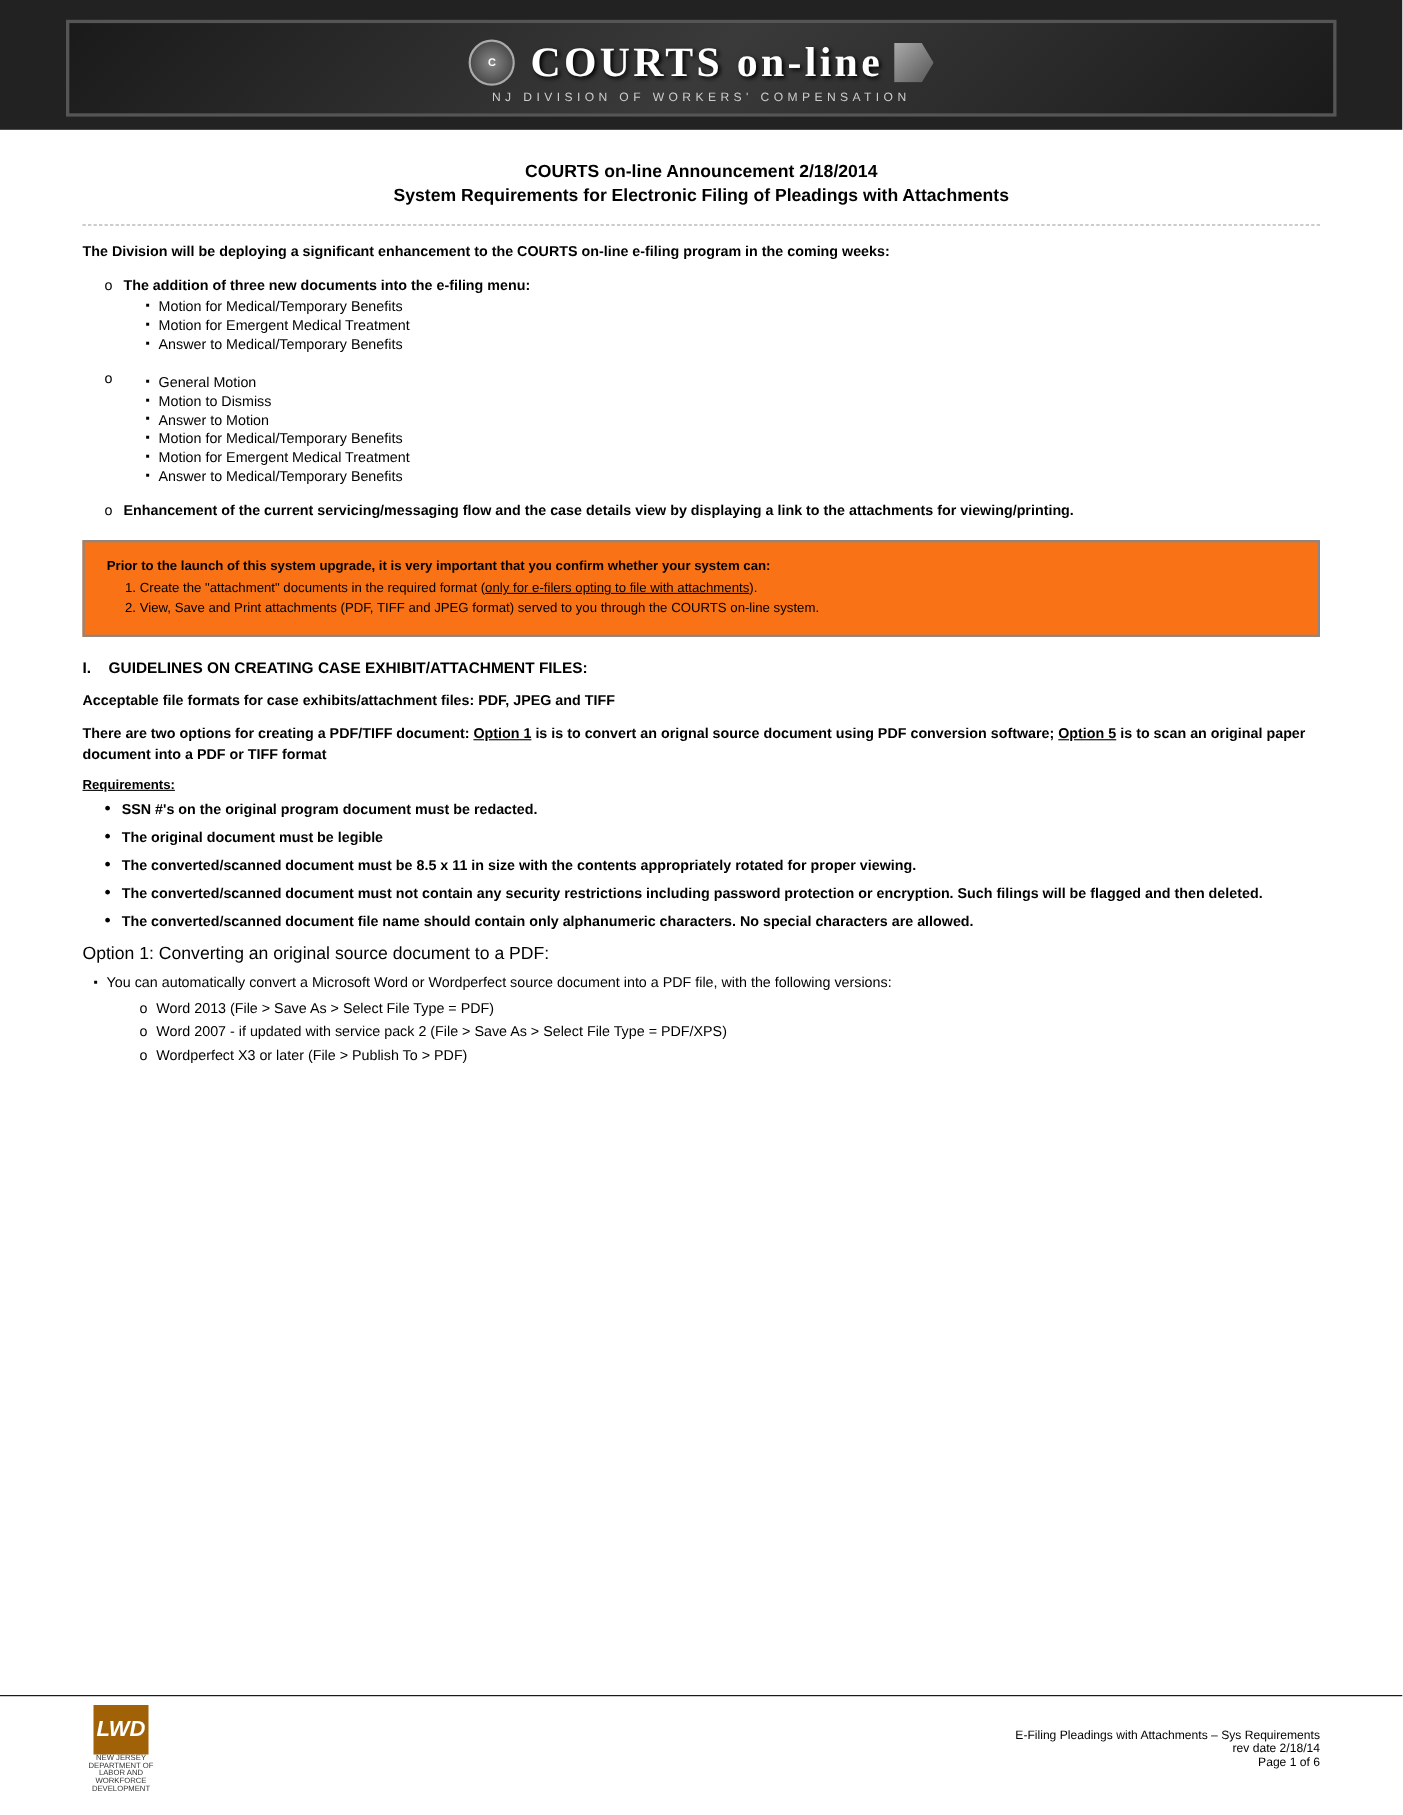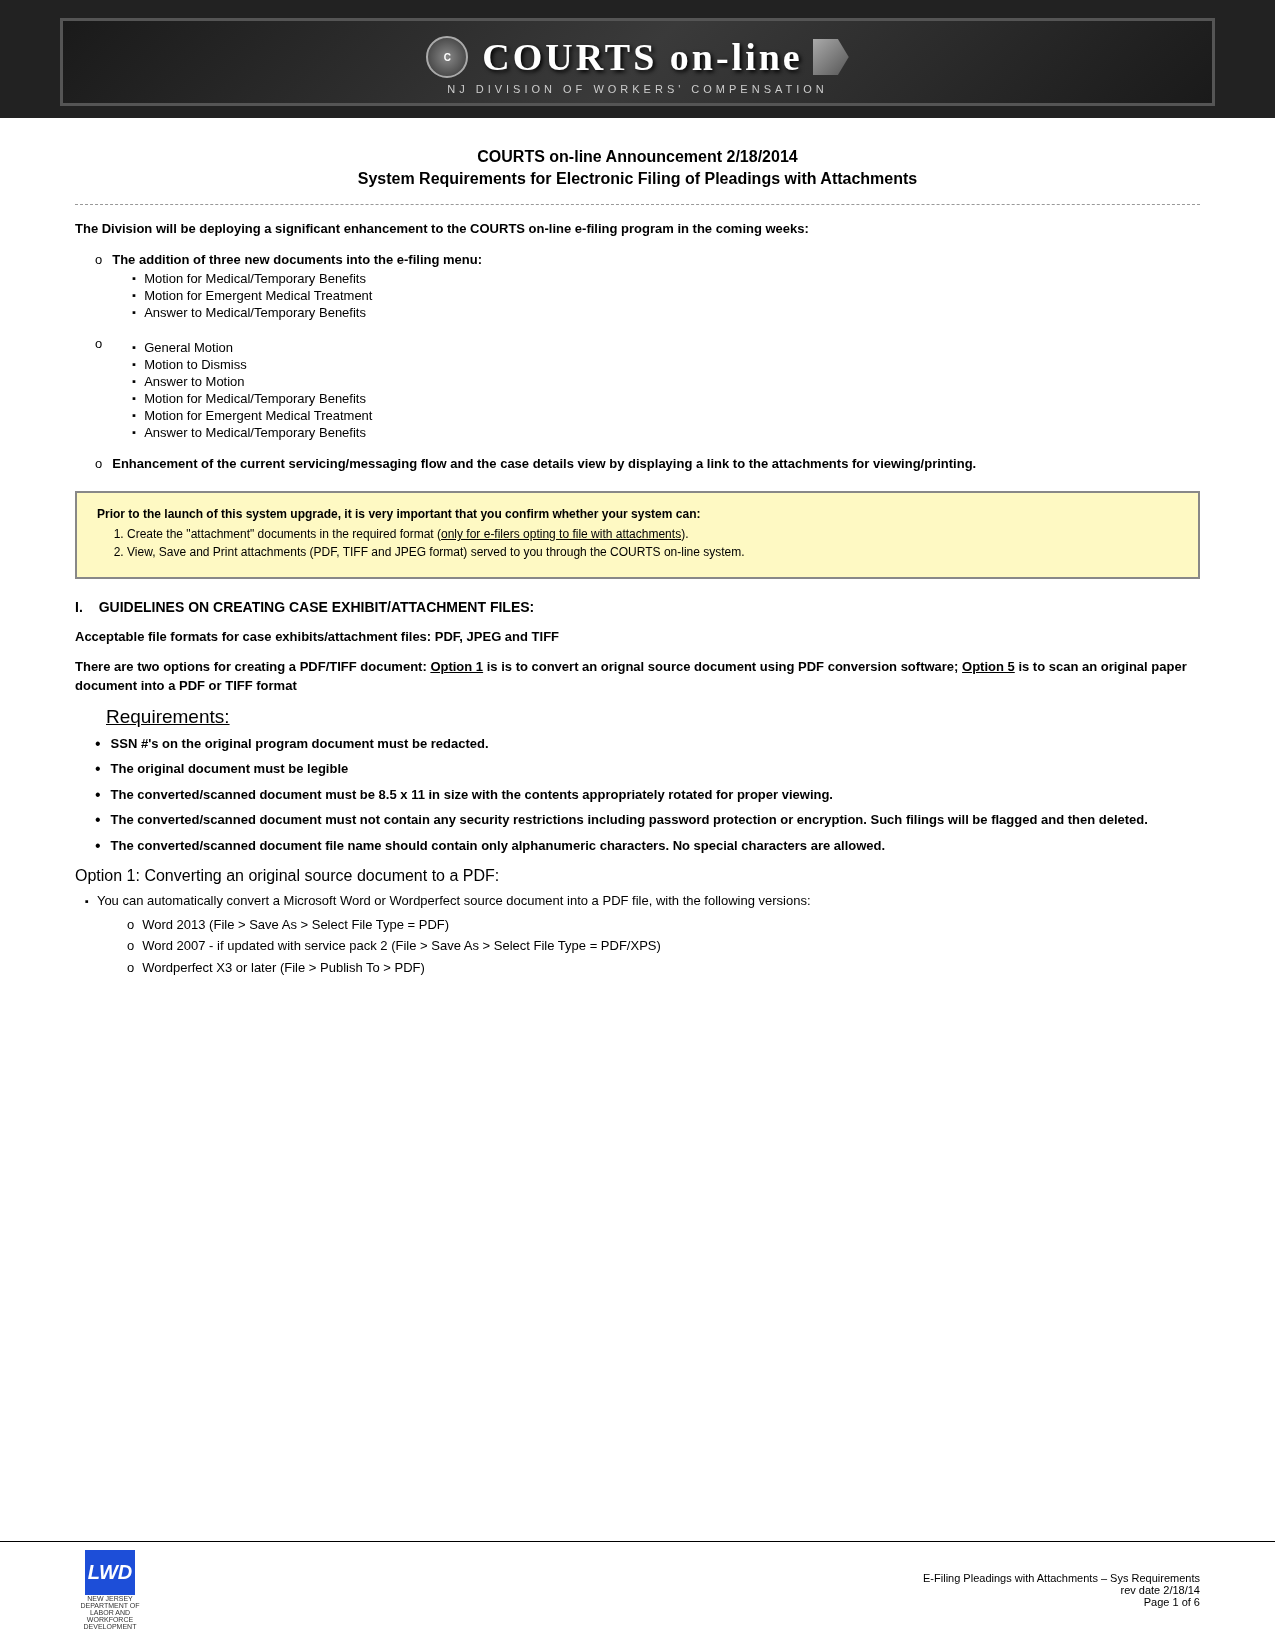--- a/index.html
+++ b/index.html
@@ -113,21 +113,21 @@
       font-size: 13px;
     }
     .inner-bullet {
       margin-right: 8px;
       font-size: 11px;
       margin-top: 1px;
     }
 
     
     .highlight-box {
-      background: #fef9c3;
+      background: #f97316;
       border: 2px solid #888;
       padding: 14px 20px;
       margin: 20px 0;
       font-size: 12px;
       color: #000;
     }
     .highlight-box .box-intro {
       font-weight: bold;
       margin-bottom: 6px;
     }
@@ -155,25 +155,24 @@
     .body-para {
       font-size: 13px;
       margin-bottom: 10px;
       line-height: 1.5;
     }
     .body-para .underline {
       text-decoration: underline;
     }
 
     .requirements-label {
-      font-size: 19px;
-      font-weight: normal;
+      font-size: 12px;
+      font-weight: bold;
       text-decoration: underline;
       margin-bottom: 6px;
-      margin-left: 31px;
     }
 
     .bullet-list {
       list-style: none;
       margin: 0 0 12px 20px;
     }
     .bullet-list li {
       display: flex;
       align-items: flex-start;
       margin-bottom: 6px;
@@ -236,21 +235,21 @@
       padding-top: 8px;
     }
     .footer-logo {
       display: flex;
       flex-direction: column;
       align-items: center;
     }
     .footer-logo-box {
       width: 50px;
       height: 45px;
-      background: #1d4ed8;
+      background: #a16207;
       display: flex;
       align-items: center;
       justify-content: center;
     }
     .footer-logo-text {
       font-size: 20px;
       font-weight: bold;
       color: #fff;
       font-style: italic;
     }

